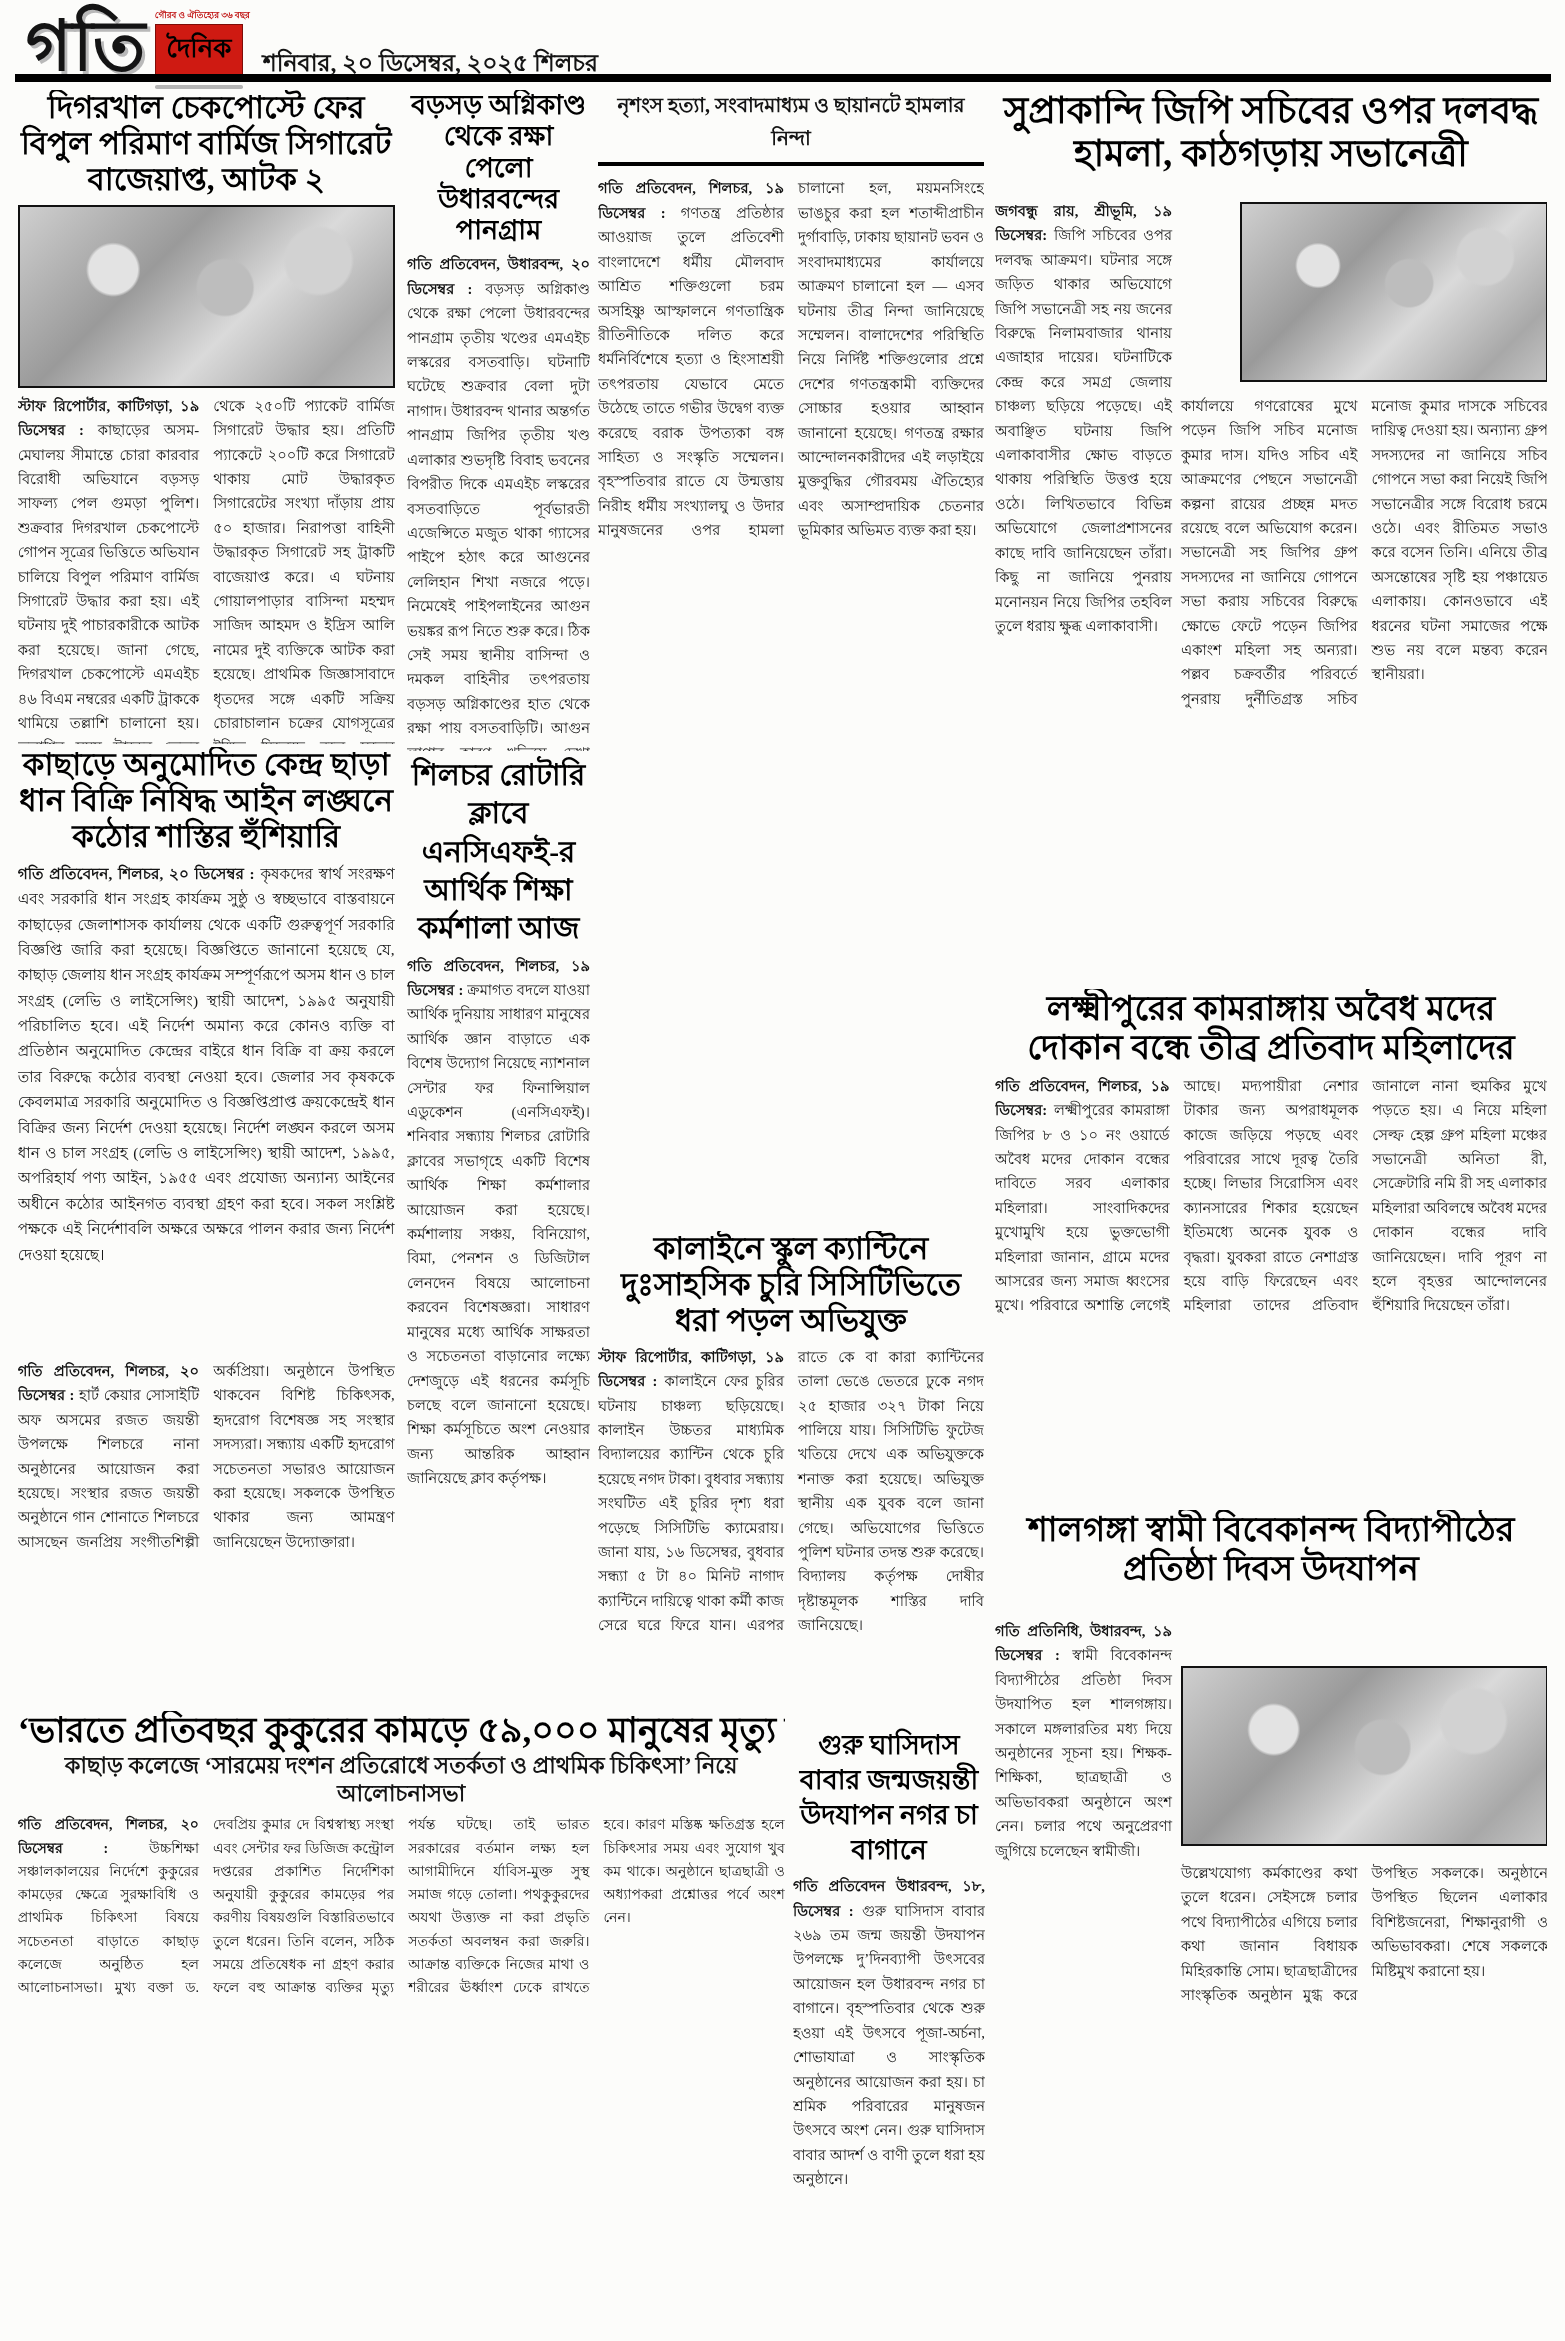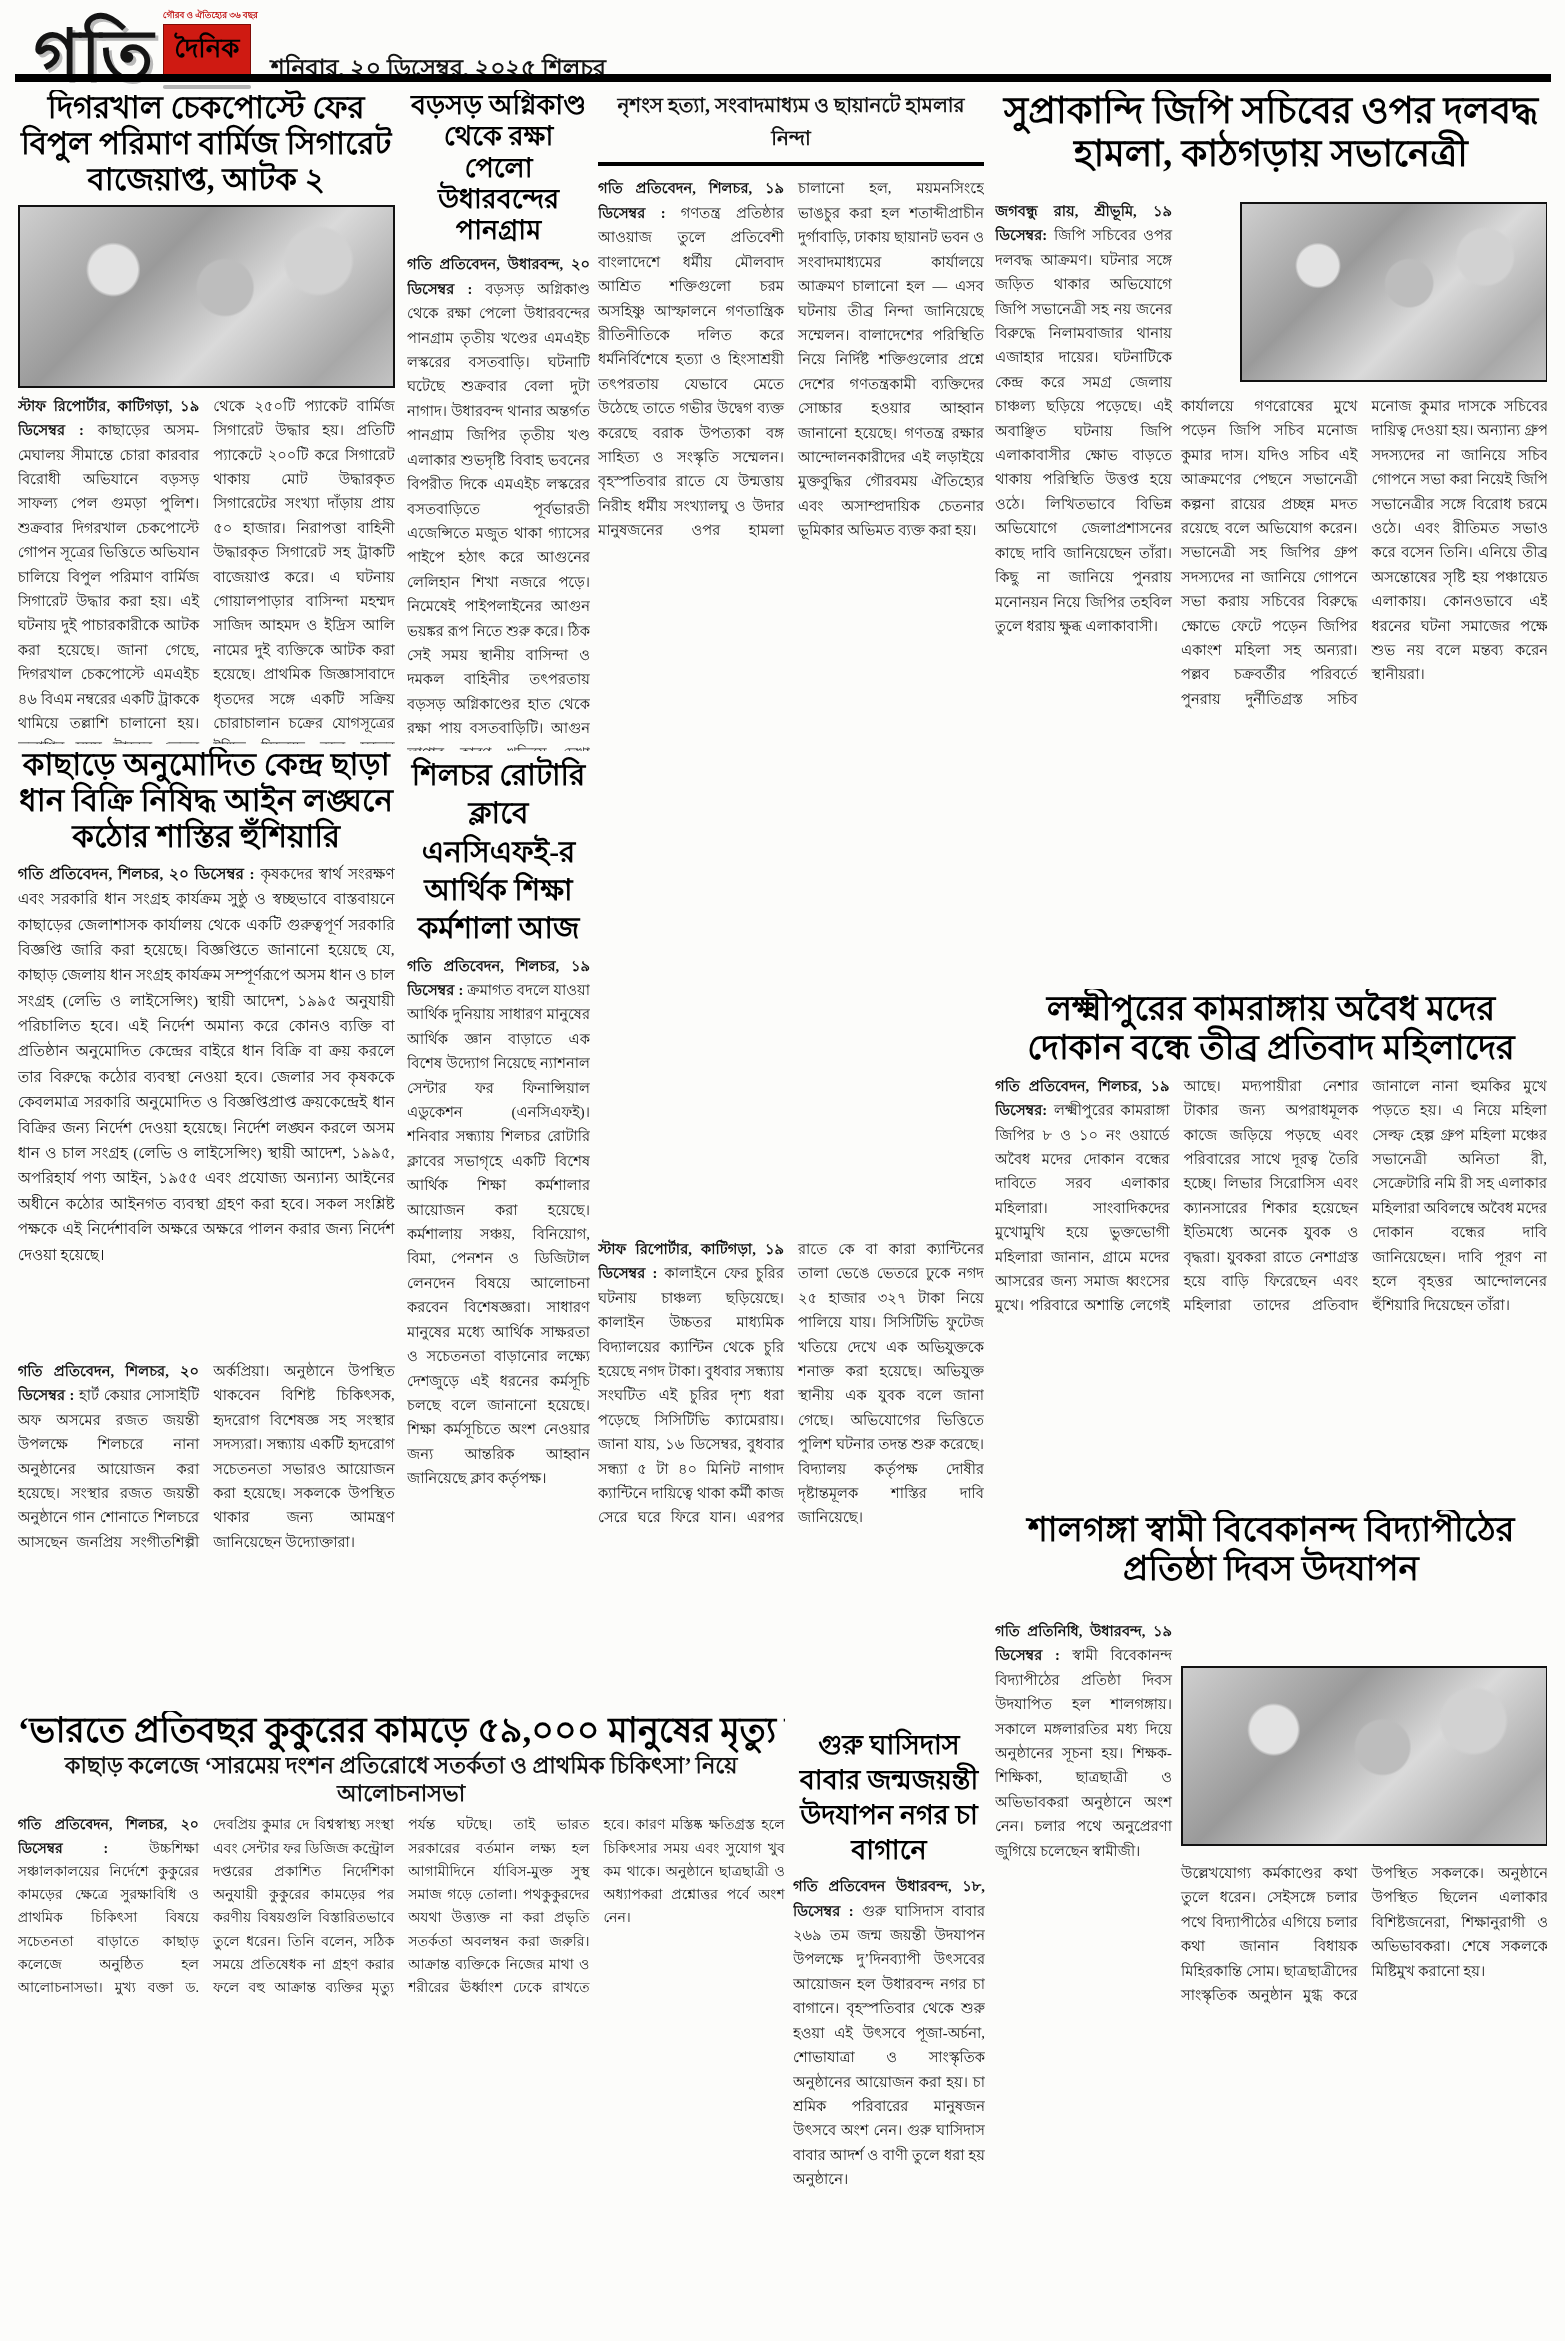--- a/index.html
+++ b/index.html
@@ -1,20 +1,20 @@
 <!DOCTYPE html>
 <html lang="bn" style="font-size:9.4px"><head>
 <meta charset="utf-8">
 <style>
   html,body{margin:0;padding:0;background:#e8e6e0;}
   .page{position:relative;width:1565px;height:2342px;background:#fcfcfa;
         font-family:"Liberation Serif", serif;color:#141414;overflow:hidden;margin:0 auto;}
   
   .masthead{position:absolute;left:17.7px;top:5.9px;width:1530px;height:66px;}
-  .mh-left{position:absolute;left:16px;top:0;display:flex;align-items:flex-end;}
+  .mh-left{position:absolute;left:8px;top:0;display:flex;align-items:center;}
   .logo{font-size:70px;font-weight:bold;line-height:0.95;letter-spacing:1.2px;
         text-shadow:2.9px 2.9px 0 #b9b9b9;}
   .brandcol{margin-left:8.3px;margin-top:2.4px;width:88px;text-align:center;}
   .brand-tagline{font-size:8.8px;color:#c01313;font-weight:bold;white-space:nowrap;}
   .brand-box{margin-top:1.2px;background:#cf1a12;color:#000000;font-size:26px;font-weight:bold;
              padding:2.4px 5.9px;border:1.2px solid #7e0d08;}
   .fineprint{height:4.1px;background:#b5b5b5;margin-top:2.9px;border-radius:1.8px;}
   .dateline{font-size:23.6px;font-weight:bold;margin-left:20px;margin-top:33px;white-space:nowrap;}
   .mh-right{position:absolute;right:0;top:0;display:flex;align-items:flex-start;}
   .section-title{font-size:54px;font-weight:bold;line-height:1.0;margin-right:22.4px;margin-top:2.4px;}
@@ -115,20 +115,21 @@
 
   <div class="art" style="left:407px;top:756px;width:183px;height:949px;">
     <div class="hl" style="font-size:29.5px;line-height:1.3;">শিলচর রোটারি ক্লাবে এনসিএফই-র আর্থিক শিক্ষা কর্মশালা আজ</div>
     <div class="body-text" style="height:778px;">
       <span class="byline">গতি প্রতিবেদন, শিলচর, ১৯ ডিসেম্বর :</span>
       <span>ক্রমাগত বদলে যাওয়া আর্থিক দুনিয়ায় সাধারণ মানুষের আর্থিক জ্ঞান বাড়াতে এক বিশেষ উদ্যোগ নিয়েছে ন্যাশনাল সেন্টার ফর ফিনান্সিয়াল এডুকেশন (এনসিএফই)। শনিবার সন্ধ্যায় শিলচর রোটারি ক্লাবের সভাগৃহে একটি বিশেষ আর্থিক শিক্ষা কর্মশালার আয়োজন করা হয়েছে। কর্মশালায় সঞ্চয়, বিনিয়োগ, বিমা, পেনশন ও ডিজিটাল লেনদেন বিষয়ে আলোচনা করবেন বিশেষজ্ঞরা। সাধারণ মানুষের মধ্যে আর্থিক সাক্ষরতা ও সচেতনতা বাড়ানোর লক্ষ্যে দেশজুড়ে এই ধরনের কর্মসূচি চলছে বলে জানানো হয়েছে। শিক্ষা কর্মসূচিতে অংশ নেওয়ার জন্য আন্তরিক আহ্বান জানিয়েছে ক্লাব কর্তৃপক্ষ।</span>
     </div>
   </div>
 
   <div class="art" style="left:598px;top:1231px;width:386px;height:476px;">
+    <div class="hl" style="font-size:31px;">কালাইনে স্কুল ক্যান্টিনে দুঃসাহসিক চুরি সিসিটিভিতে ধরা পড়ল অভিযুক্ত</div>
     <div class="body-text cols2" style="height:371px;">
       <span class="byline">স্টাফ রিপোর্টার, কাটিগড়া, ১৯ ডিসেম্বর :</span>
       <span>কালাইনে ফের চুরির ঘটনায় চাঞ্চল্য ছড়িয়েছে। কালাইন উচ্চতর মাধ্যমিক বিদ্যালয়ের ক্যান্টিন থেকে চুরি হয়েছে নগদ টাকা। বুধবার সন্ধ্যায় সংঘটিত এই চুরির দৃশ্য ধরা পড়েছে সিসিটিভি ক্যামেরায়। জানা যায়, ১৬ ডিসেম্বর, বুধবার সন্ধ্যা ৫ টা ৪০ মিনিট নাগাদ ক্যান্টিনে দায়িত্বে থাকা কর্মী কাজ সেরে ঘরে ফিরে যান। এরপর রাতে কে বা কারা ক্যান্টিনের তালা ভেঙে ভেতরে ঢুকে নগদ ২৫ হাজার ৩২৭ টাকা নিয়ে পালিয়ে যায়। সিসিটিভি ফুটেজ খতিয়ে দেখে এক অভিযুক্তকে শনাক্ত করা হয়েছে। অভিযুক্ত স্থানীয় এক যুবক বলে জানা গেছে। অভিযোগের ভিত্তিতে পুলিশ ঘটনার তদন্ত শুরু করেছে। বিদ্যালয় কর্তৃপক্ষ দোষীর দৃষ্টান্তমূলক শাস্তির দাবি জানিয়েছে।</span>
     </div>
   </div>
 
   <div class="art" style="left:995px;top:989px;width:552px;height:518px;">
     <div class="hl" style="font-size:34px;">লক্ষ্মীপুরের কামরাঙ্গায় অবৈধ মদের দোকান বন্ধে তীব্র প্রতিবাদ মহিলাদের</div>
     <div class="body-text cols3" style="height:389px;">
       <span class="byline">গতি প্রতিবেদন, শিলচর, ১৯ ডিসেম্বর:</span>

